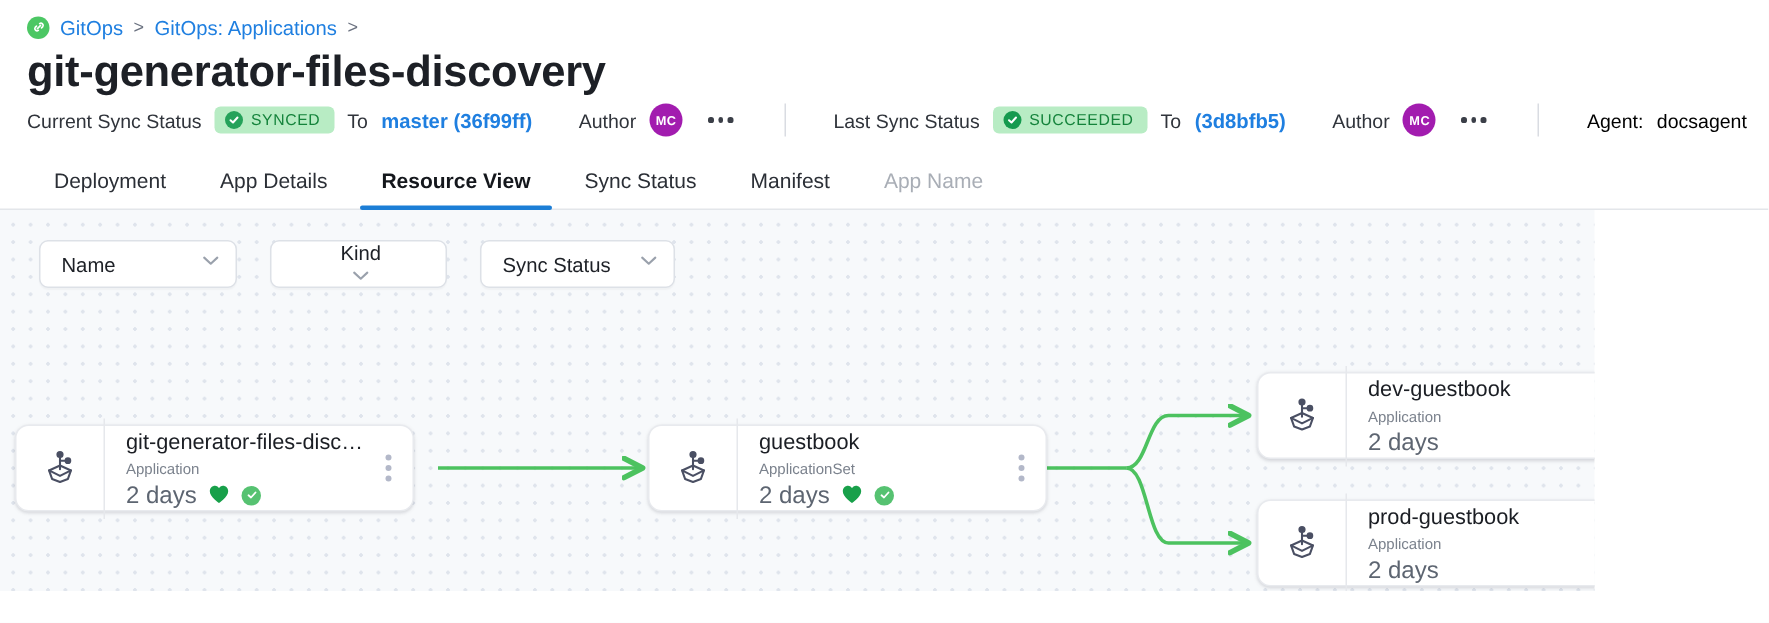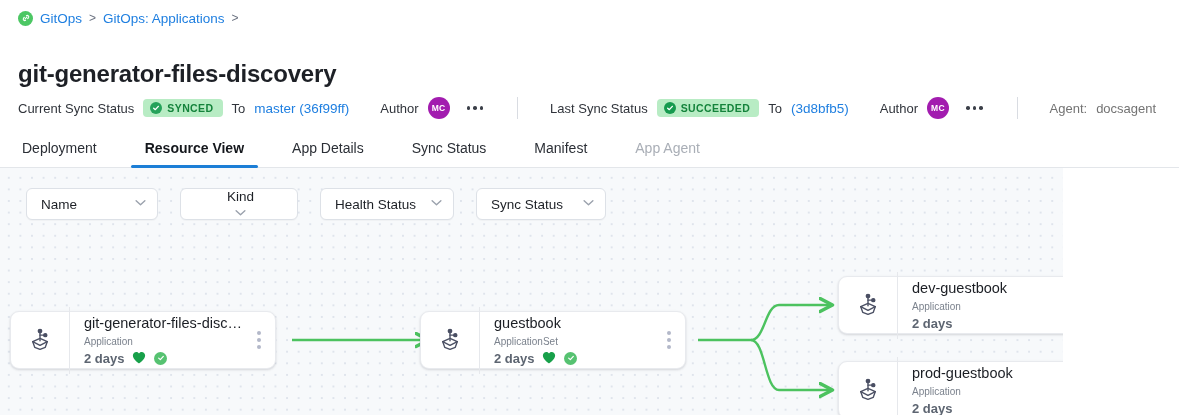--- a/index.html
+++ b/index.html
@@ -24,72 +24,71 @@
     display: inline-flex; align-items: center; justify-content: center;
     flex: 0 0 auto;
   }
   .gitops-icon svg { display: block; }
   .crumb-link { color: #1f7fe0; font-size: 13.5px; cursor: pointer; }
   .crumb-sep { color: #6b7280; font-size: 12px; }
 
   
   .page-title {
     padding: 6px 0 0 18px;
-    font-size: 24px; font-weight: bold; color: #1d2026;
+    font-size: 29px; font-weight: bold; color: #1d2026;
     letter-spacing: -0.2px;
     height: 34px;
-    margin-top: 28px;
   }
 
   
   .status-bar {
     display: flex; align-items: center;
     padding: 8px 0 8px 18px;
     height: 40px;
     font-size: 13px;
     color: #2b2f36;
     gap: 16px;
   }
   .status-group { display: flex; align-items: center; gap: 9px; }
   .status-label { color: #30343b; font-size: 13px; white-space: nowrap; }
   .badge {
     display: inline-flex; align-items: center; gap: 5px;
     background: #b8ecc4; color: #14833b;
     border-radius: 4px;
     padding: 3px 9px 3px 7px;
-    font-size: 10.5px; font-weight: bold; letter-spacing: 0.4px;
+    font-size: 10.5px; font-weight: normal; letter-spacing: 0.4px;
   }
   .badge .chk {
     width: 12px; height: 12px; border-radius: 50%;
     background: #25a25a; display: inline-flex;
     align-items: center; justify-content: center;
     flex: 0 0 auto;
   }
   .badge.solid .chk { background: #159a4e; }
   .badge .chk svg { display:block; }
-  .rev-link { color: #1f7fe0; font-weight: normal; font-size: 13.5px; cursor: pointer; }
+  .rev-link { color: #1f7fe0; font-weight: bold; font-size: 13.5px; cursor: pointer; }
   .avatar {
     width: 22px; height: 22px; border-radius: 50%;
     background: #a21caf; color: #fff;
     font-size: 8.5px; font-weight: bold;
     display: inline-flex; align-items: center; justify-content: center;
     letter-spacing: 0.3px;
   }
   .kebab-h { display: inline-flex; gap: 3px; align-items: center; cursor: pointer; padding: 2px; }
   .kebab-h i { width: 3.5px; height: 3.5px; border-radius: 50%; background: #3b3f48; display: block; }
   .vdiv { width: 1px; height: 22px; background: #d9dce2; margin: 0 16px; }
-  .agent-text { color: #737373; font-size: 13px; }
+  .agent-text { color: #000000; font-size: 13px; }
 
   
   .tabs {
     display: flex; align-items: flex-end;
-    padding-left: 18px;
+    padding-left: 32px;
     height: 40px;
     border-bottom: 1px solid #e3e6ea;
-    gap: 12px;
+    gap: 0px;
   }
   .tab {
     font-size: 14px; color: #2b2f36;
     padding: 0 18px 11px 18px;
     cursor: pointer; position: relative;
     white-space: nowrap;
   }
   .tab:first-child { padding-left: 4px; }
   .tab.active { font-weight: bold; color: #14171c; }
   .tab.active:after {
@@ -156,21 +155,21 @@
     padding: 7px 0 7px 14px;
     min-width: 0;
   }
   .node-title {
     font-size: 14.5px; color: #1b1e24; font-weight: normal;
     white-space: nowrap; overflow: hidden; text-overflow: ellipsis;
     line-height: 19px;
   }
   .node-kind { font-size: 10px; color: #7b828d; line-height: 17px; }
   .node-meta { display: flex; align-items: center; gap: 8px; line-height: 17px; }
-  .node-age { font-size: 13px; color: #5d6571; font-weight: bold; }
+  .node-age { font-size: 16px; color: #5d6571; }
   .heart { color: #18a04a; font-size: 14px; line-height: 1; }
   .sync-dot {
     width: 13px; height: 13px; border-radius: 50%;
     background: #56c271; display: inline-flex;
     align-items: center; justify-content: center;
   }
   .kebab-v {
     flex: 0 0 auto; width: 32px;
     display: flex; flex-direction: column; align-items: center; gap: 3px;
     cursor: pointer;
@@ -245,48 +244,40 @@
   <span class="vdiv"></span>
 
   <div class="status-group">
     <span class="agent-text">Agent:</span>
     <span class="agent-text">docsagent</span>
   </div>
 </div>
 
 <div class="tabs">
   <div class="tab">Deployment</div>
+  <div class="tab">App Details</div>
   <div class="tab active">Resource View</div>
-  <div class="tab">App Details</div>
   <div class="tab">Sync Status</div>
   <div class="tab">Manifest</div>
-  <div class="tab disabled">App Agent</div>
+  <div class="tab disabled">App Name</div>
 </div>
 
 <div class="canvas">
 
   <div class="filters">
     <div class="filter w1">
       <span>Name</span>
       <span class="chev">
         <svg width="11" height="7" viewBox="0 0 12 8" fill="none" stroke="#9aa1ac" stroke-width="1.6" stroke-linecap="round" stroke-linejoin="round">
             <path d="M1 2 L6 6.6 L11 2"></path>
           </svg>
       </span>
     </div>
     <div class="filter w2">
       <span>Kind</span>
-      <span class="chev">
-        <svg width="11" height="7" viewBox="0 0 12 8" fill="none" stroke="#9aa1ac" stroke-width="1.6" stroke-linecap="round" stroke-linejoin="round">
-            <path d="M1 2 L6 6.6 L11 2"></path>
-          </svg>
-      </span>
-    </div>
-    <div class="filter w3">
-      <span>Health Status</span>
       <span class="chev">
         <svg width="11" height="7" viewBox="0 0 12 8" fill="none" stroke="#9aa1ac" stroke-width="1.6" stroke-linecap="round" stroke-linejoin="round">
             <path d="M1 2 L6 6.6 L11 2"></path>
           </svg>
       </span>
     </div>
     <div class="filter w4">
       <span>Sync Status</span>
       <span class="chev">
         <svg width="11" height="7" viewBox="0 0 12 8" fill="none" stroke="#9aa1ac" stroke-width="1.6" stroke-linecap="round" stroke-linejoin="round">
@@ -340,21 +331,21 @@
         </span>
       </div>
     </div>
     <div class="kebab-v">
         <i></i>
         <i></i>
         <i></i>
       </div>
   </div>
 
-  <div class="node" style="left:420px; top:143px; width:266px; height:58px;">
+  <div class="node" style="left:432px; top:143px; width:266px; height:58px;">
     <div class="node-icon">
       <svg width="26" height="26" viewBox="0 0 32 32" fill="none" stroke="#4a4f63" stroke-width="1.7" stroke-linecap="round" stroke-linejoin="round">
         <path d="M16 6 L16 17"></path>
         <circle cx="16" cy="5" r="2.1" fill="#4a4f63"></circle>
         <path d="M16 10 L21.5 10"></path>
         <circle cx="22.5" cy="10" r="1.9" fill="#4a4f63"></circle>
         <path d="M7 18 L16 22.5 L25 18 L16 14 Z"></path>
         <path d="M7 18 L9.5 25 L16 27.5 L22.5 25 L25 18"></path>
       </svg>
     </div>

